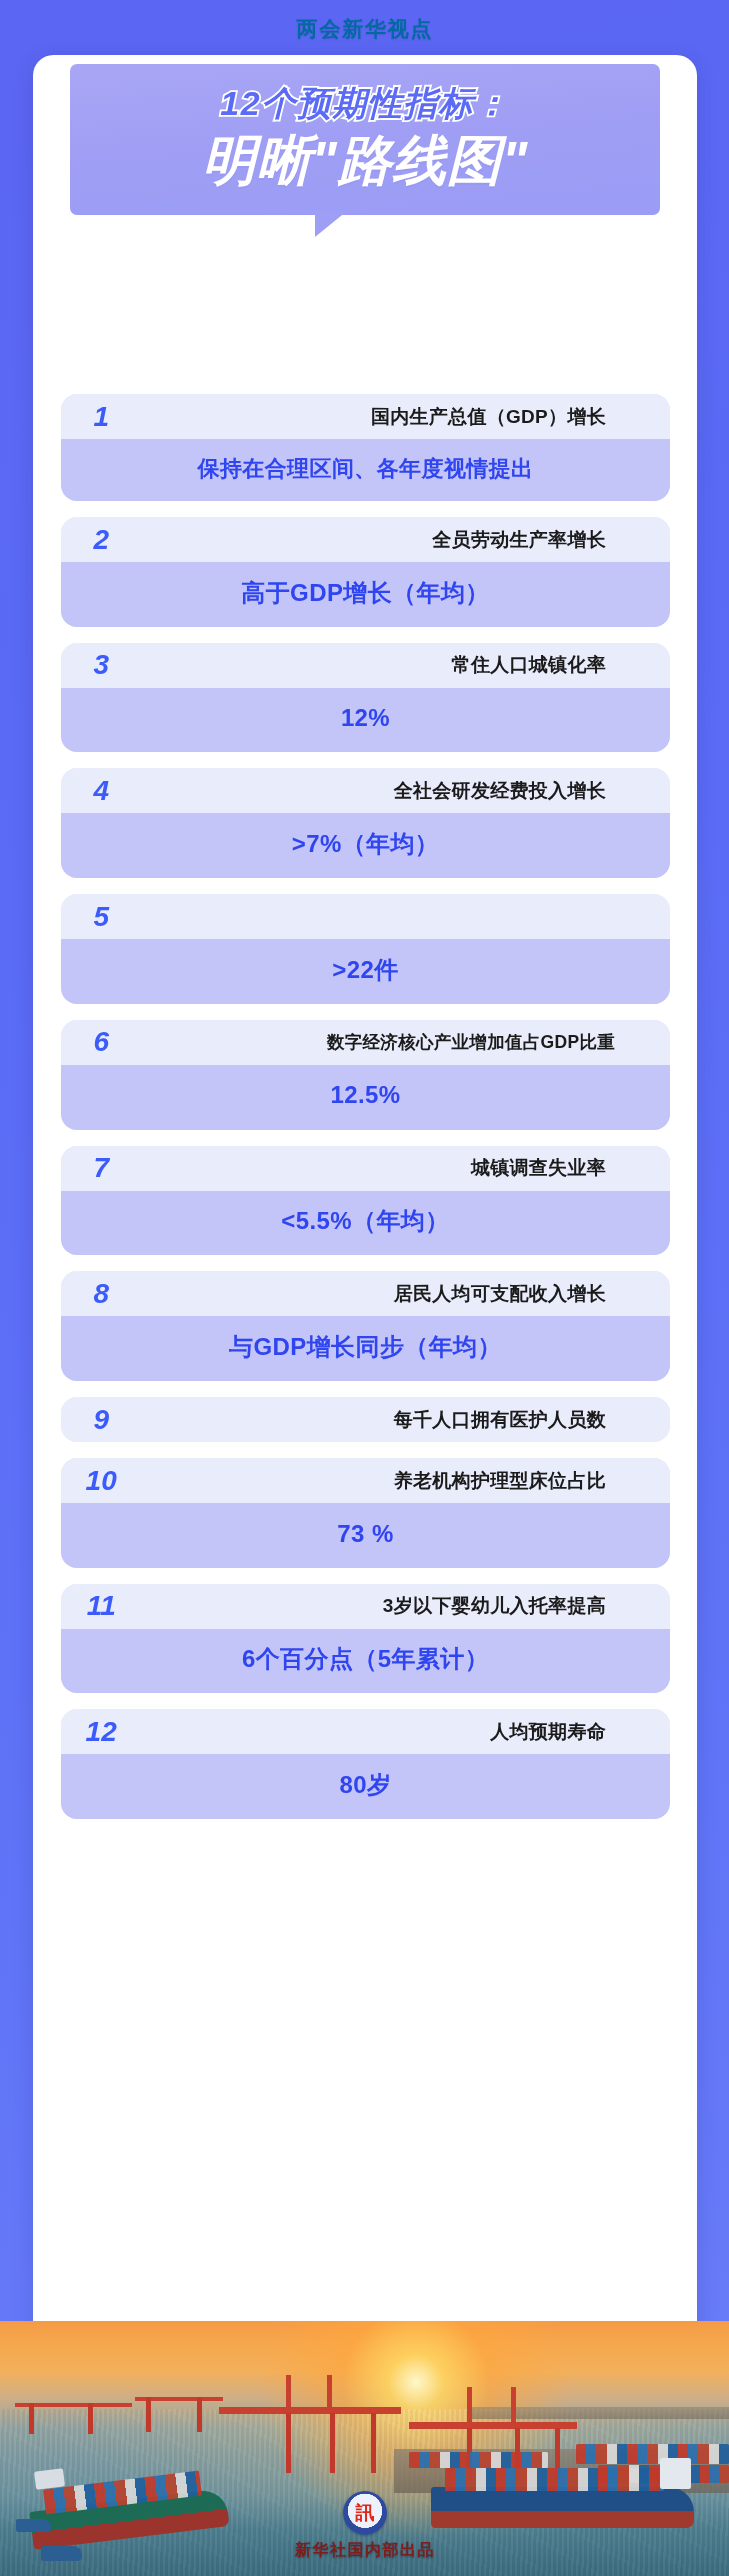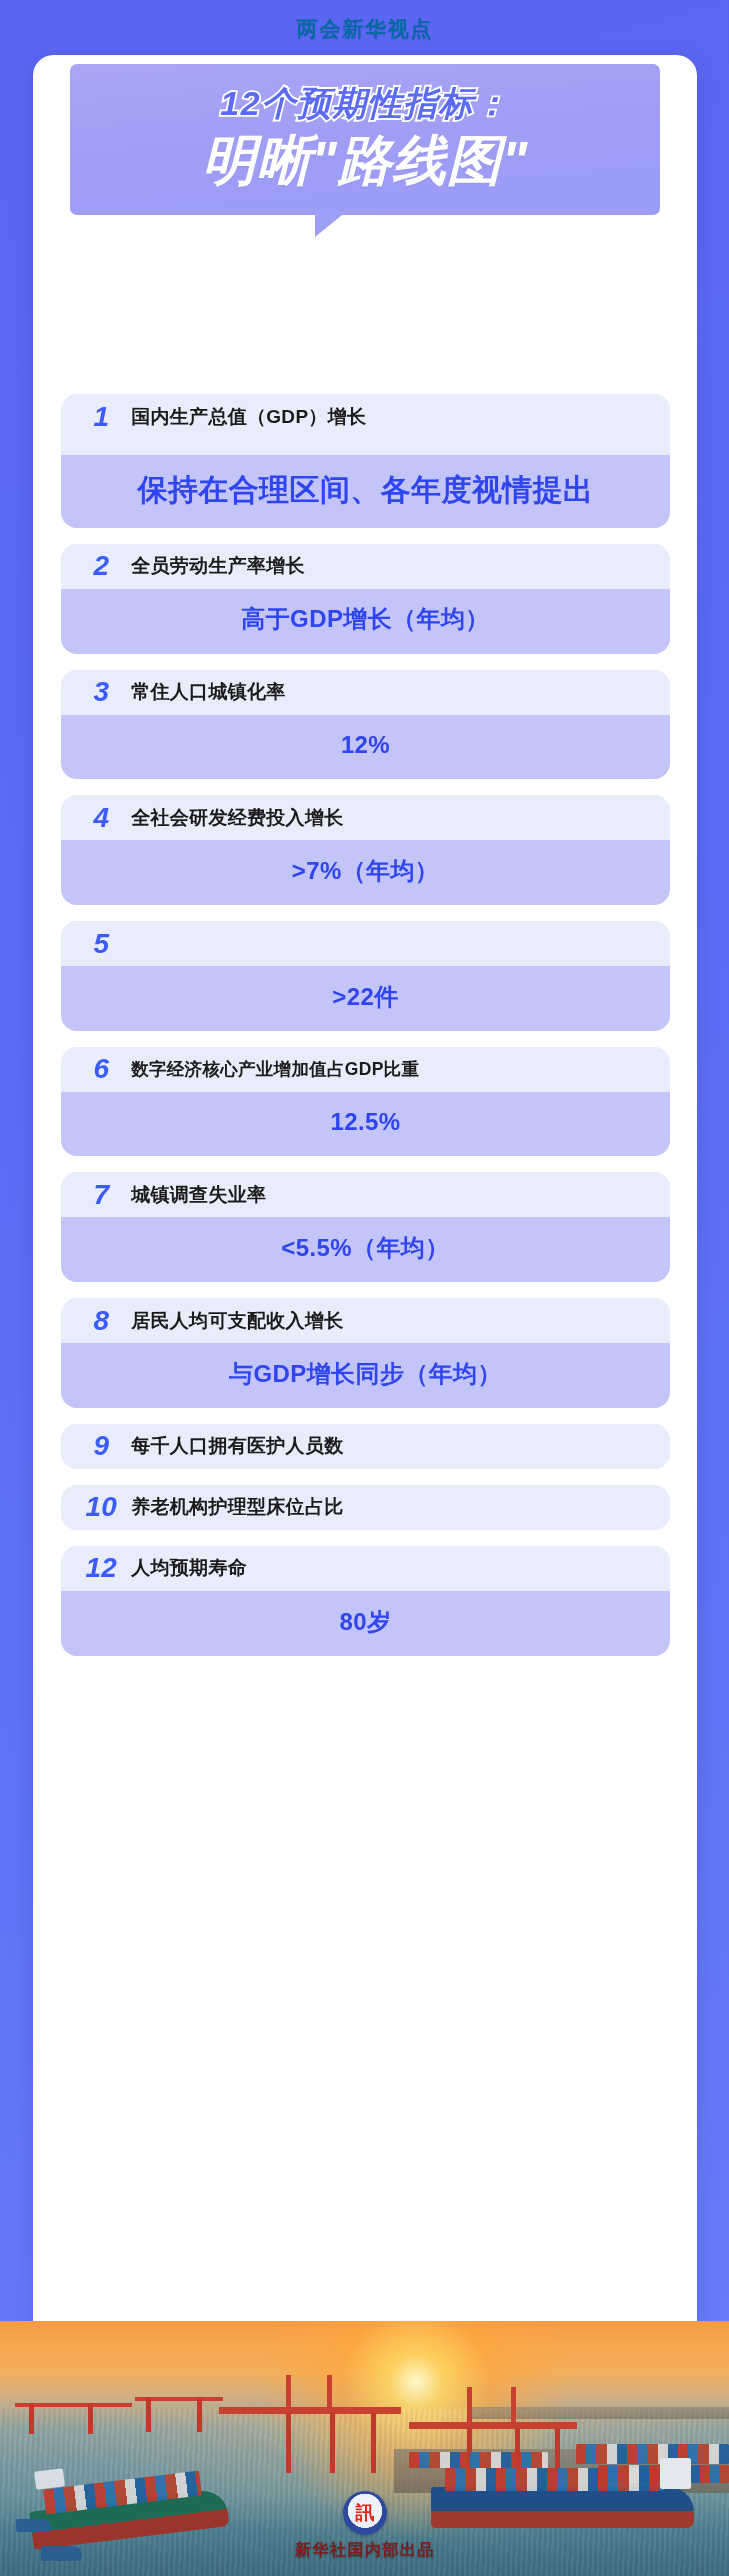--- a/index.html
+++ b/index.html
@@ -118,39 +118,39 @@
     flex: 0 0 60px;
     text-align: center;
     color: #3b5bfa;
     font-size: 28px;
     font-weight: bold;
     font-style: italic;
     line-height: 1;
   }
   .card-label {
     flex: 1 1 auto;
-    text-align: left;
+    text-align: right;
     color: #1b1b1b;
     font-size: 19px;
     font-weight: bold;
     letter-spacing: 0.3px;
     padding-right: 51px;
   }
   .card-label.tight { font-size: 17.5px; padding-right: 42px; }
   .card-value {
     background: #c3c4f7;
     text-align: center;
     padding: 14.6px 10.2px 17.5px 10.2px;
     color: #2f45f0;
     font-size: 24px;
     font-weight: bold;
     letter-spacing: 0.4px;
     line-height: 1.36;
   }
-  .card-value.small { font-size: 30px; margin-top: 16px; }
+  .card-value.small { font-size: 22px; }
   .card-value .l { display: block; }
 
   
   .photo {
     position: absolute;
     left: 0; right: 0;
     top: 2321px;
     height: 255px;
     overflow: hidden;
   }
@@ -329,20 +329,32 @@
       <div class="card-head">
         <div class="card-num">9</div>
         <div class="card-label">每千人口拥有医护人员数</div>
       </div>
     </div>
     <div class="card">
       <div class="card-head">
         <div class="card-num">10</div>
         <div class="card-label">养老机构护理型床位占比</div>
       </div>
+      <div class="card-value">
+        <span class="l">73 %</span>
+      </div>
+    </div>
+    <div class="card">
+      <div class="card-head">
+        <div class="card-num">11</div>
+        <div class="card-label">3岁以下婴幼儿入托率提高</div>
+      </div>
+      <div class="card-value">
+        <span class="l">6个百分点（5年累计）</span>
+      </div>
     </div>
     <div class="card">
       <div class="card-head">
         <div class="card-num">12</div>
         <div class="card-label">人均预期寿命</div>
       </div>
       <div class="card-value">
         <span class="l">80岁</span>
       </div>
     </div>

